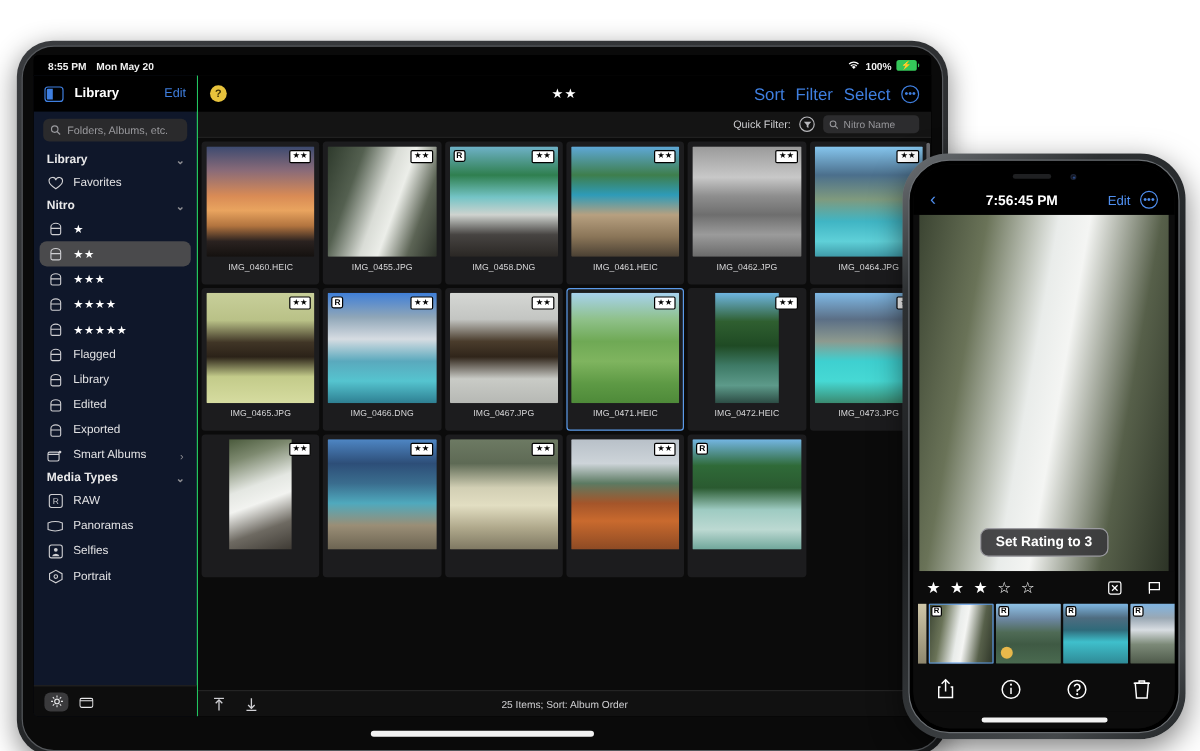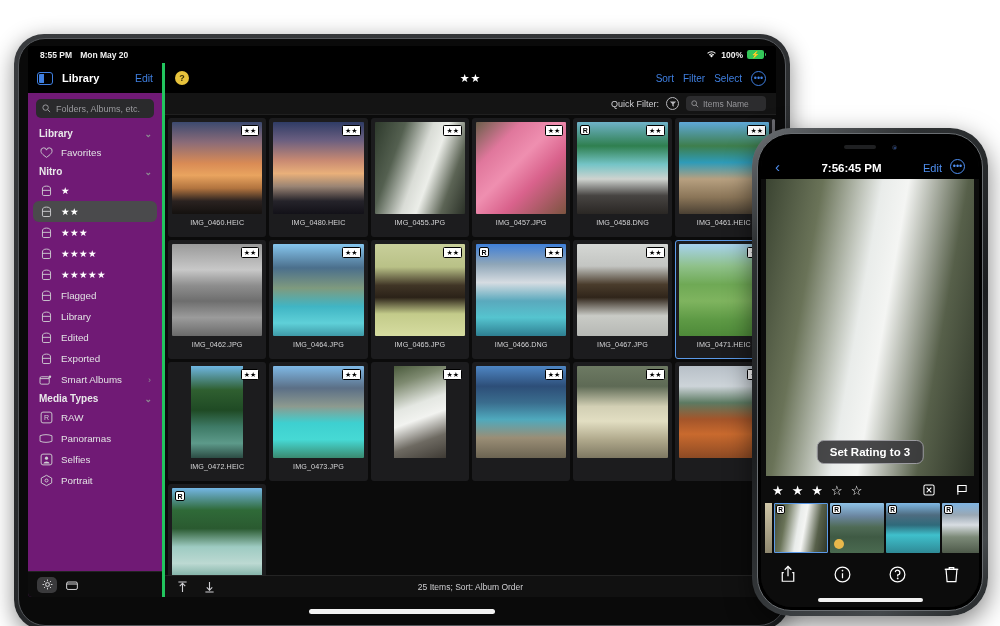--- a/index.html
+++ b/index.html
@@ -50,22 +50,22 @@
     position:relative; display:flex; align-items:center; justify-content:center;
     color:#0c3d16; font-size:7px;
   }
   .batt:after{content:"";position:absolute;right:-2.4px;top:2.6px;width:1.6px;height:3.6px;background:#34c759;border-radius:0 1px 1px 0;}
 
   
   #ipad-app { display:flex; height:calc(100% - 17px); background:#0b0b0b; }
 
   
   #sidebar {
-    width:137px; flex:0 0 137px; background:#701a75;
-    display:flex; flex-direction:column; border-right:3px solid #22c55e;
+    width:137px; flex:0 0 137px; background:#0f172a;
+    display:flex; flex-direction:column; border-right:1px solid #22c55e;
   }
   .sb-topbar { height:30px; display:flex; align-items:center; gap:9px; padding:0 9px; background:#000; }
   .sb-icon-btn { width:16px;height:13px;border:1.4px solid #3f7fe0;border-radius:3px;position:relative;flex:0 0 auto;}
   .sb-icon-btn:before{content:"";position:absolute;left:1px;top:1px;width:4.5px;bottom:1px;background:#3f7fe0;border-radius:1px 0 0 1px;}
   .sb-title{color:#fff;font-size:11px;font-weight:bold;}
   .sb-edit{color:#3f7fe0;font-size:10.5px;margin-left:auto;}
 
   .searchfield{
     margin:6px 8px 4px; height:19px; background:#2a2a2c; border-radius:5px;
     display:flex; align-items:center; gap:5px; padding:0 6px;
@@ -89,21 +89,21 @@
   .sb-bottom{height:26px;background:#0d0d0d;display:flex;align-items:center;gap:5px;padding:0 9px;border-top:1px solid #232323;}
   .sb-bottom .bbtn{width:20px;height:16px;border-radius:5px;display:flex;align-items:center;justify-content:center;color:#d8d8da;font-size:10px;}
   .sb-bottom .bbtn.active{background:#3a3a3c;}
 
   
   #main{flex:1;display:flex;flex-direction:column;min-width:0;background:#0b0b0b;}
   .main-topbar{height:30px;background:#000;display:flex;align-items:center;padding:0 10px;position:relative;}
   .help-badge{width:14px;height:14px;border-radius:50%;background:#e8c33c;color:#3a2f05;font-size:9px;font-weight:bold;display:flex;align-items:center;justify-content:center;}
   .main-title{position:absolute;left:0;right:0;text-align:center;color:#fff;font-size:11px;letter-spacing:1px;pointer-events:none;}
   .topbar-actions{margin-left:auto;display:flex;align-items:center;gap:9px;}
-  .tb-link{color:#3f7fe0;font-size:10px;}
+  .tb-link{color:#3f7fe0;font-size:14px;}
   .tb-more{width:15px;height:15px;border:1.2px solid #3f7fe0;border-radius:50%;color:#3f7fe0;font-size:9px;display:flex;align-items:center;justify-content:center;line-height:1;}
 
   .filterbar{height:22px;background:#141414;display:flex;align-items:center;justify-content:flex-end;gap:7px;padding:0 10px;border-bottom:1px solid #202020;}
   .qf-label{color:#cfcfd2;font-size:9px;}
   .qf-ico{width:13px;height:13px;border:1.1px solid #b8b8bc;border-radius:50%;display:flex;align-items:center;justify-content:center;color:#b8b8bc;font-size:7px;}
   .qf-search{width:80px;height:15px;background:#2c2c2e;border-radius:4px;display:flex;align-items:center;gap:4px;padding:0 5px;color:#96969a;font-size:8.5px;}
 
   
   #grid-wrap{flex:1;position:relative;overflow:hidden;background:#0b0b0b;}
   #grid{display:grid;grid-template-columns:repeat(6,1fr);gap:3px;padding:3px;}
@@ -407,53 +407,39 @@
                   <path d="M1 1.6 H8 L5.3 4.6 V7.6 L3.7 6.6 V4.6 Z" fill="#b8b8bc"></path>
                 </svg>
             </span>
             <span class="qf-search">
               <span>
                 <svg width="8" height="8" viewBox="0 0 10 10">
                     <circle cx="4" cy="4" r="3" stroke="#96969a" stroke-width="1.1" fill="none"></circle>
                     <line x1="6.2" y1="6.2" x2="9" y2="9" stroke="#96969a" stroke-width="1.1"></line>
                   </svg>
               </span>
-              <span>Items Name</span>
+              <span>Nitro Name</span>
             </span>
           </div>
 
           <div id="grid-wrap">
             <div id="grid">
                 <div class="cell">
                   <div class="thumb">
                     <div class="art" style="background: linear-gradient(rgb(60, 74, 112) 0%, rgb(138, 107, 120) 22%, rgb(217, 139, 85) 45%, rgb(233, 164, 95) 58%, rgb(178, 116, 63) 72%, rgb(42, 34, 32) 86%, rgb(20, 17, 15) 100%);"></div>
                     <span class="badge-rating">★★</span>
                   </div>
                   <div class="cell-name">IMG_0460.HEIC</div>
                 </div>
                 <div class="cell">
                   <div class="thumb">
-                    <div class="art" style="background: linear-gradient(rgb(47, 60, 102) 0%, rgb(107, 95, 128) 20%, rgb(201, 138, 114) 42%, rgb(233, 176, 122) 56%, rgb(154, 132, 116) 70%, rgb(37, 35, 42) 86%, rgb(18, 17, 24) 100%);"></div>
-                    <span class="badge-rating">★★</span>
-                  </div>
-                  <div class="cell-name">IMG_0480.HEIC</div>
-                </div>
-                <div class="cell">
-                  <div class="thumb">
                     <div class="art" style="background: linear-gradient(110deg, rgb(46, 58, 44) 0%, rgb(84, 96, 80) 25%, rgb(217, 220, 214) 48%, rgb(236, 238, 233) 60%, rgb(92, 100, 85) 80%, rgb(43, 49, 40) 100%);"></div>
                     <span class="badge-rating">★★</span>
                   </div>
                   <div class="cell-name">IMG_0455.JPG</div>
-                </div>
-                <div class="cell">
-                  <div class="thumb">
-                    <div class="art" style="background: linear-gradient(135deg, rgb(107, 95, 74) 0%, rgb(224, 119, 156) 25%, rgb(239, 143, 176) 45%, rgb(217, 98, 140) 65%, rgb(124, 84, 64) 100%);"></div>
-                    <span class="badge-rating">★★</span>
-                  </div>
-                  <div class="cell-name">IMG_0457.JPG</div>
                 </div>
                 <div class="cell">
                   <div class="thumb">
                     <div class="art" style="background: linear-gradient(rgb(111, 178, 201) 0%, rgb(47, 127, 79) 26%, rgb(116, 196, 198) 46%, rgb(207, 211, 207) 62%, rgb(71, 68, 66) 80%, rgb(42, 39, 36) 100%);"></div>
                     <span class="badge-raw">R</span>
                     <span class="badge-rating">★★</span>
                   </div>
                   <div class="cell-name">IMG_0458.DNG</div>
                 </div>
                 <div class="cell">

